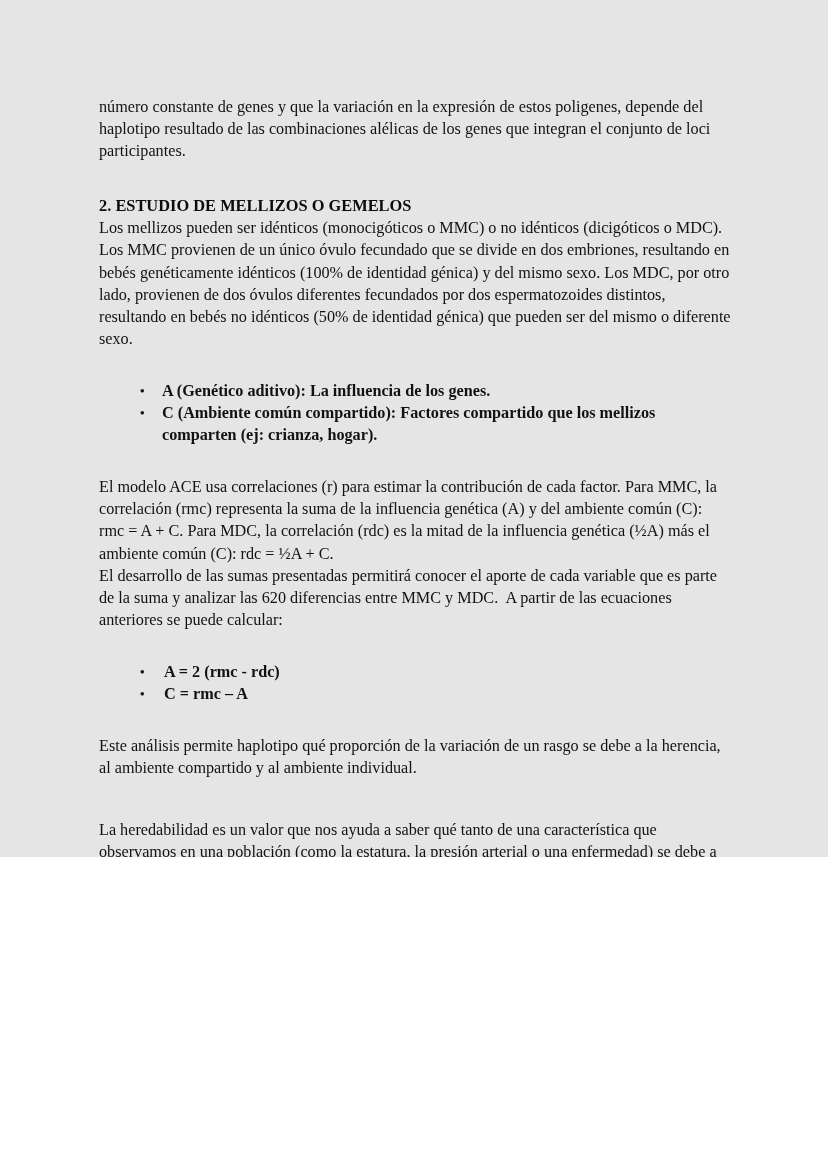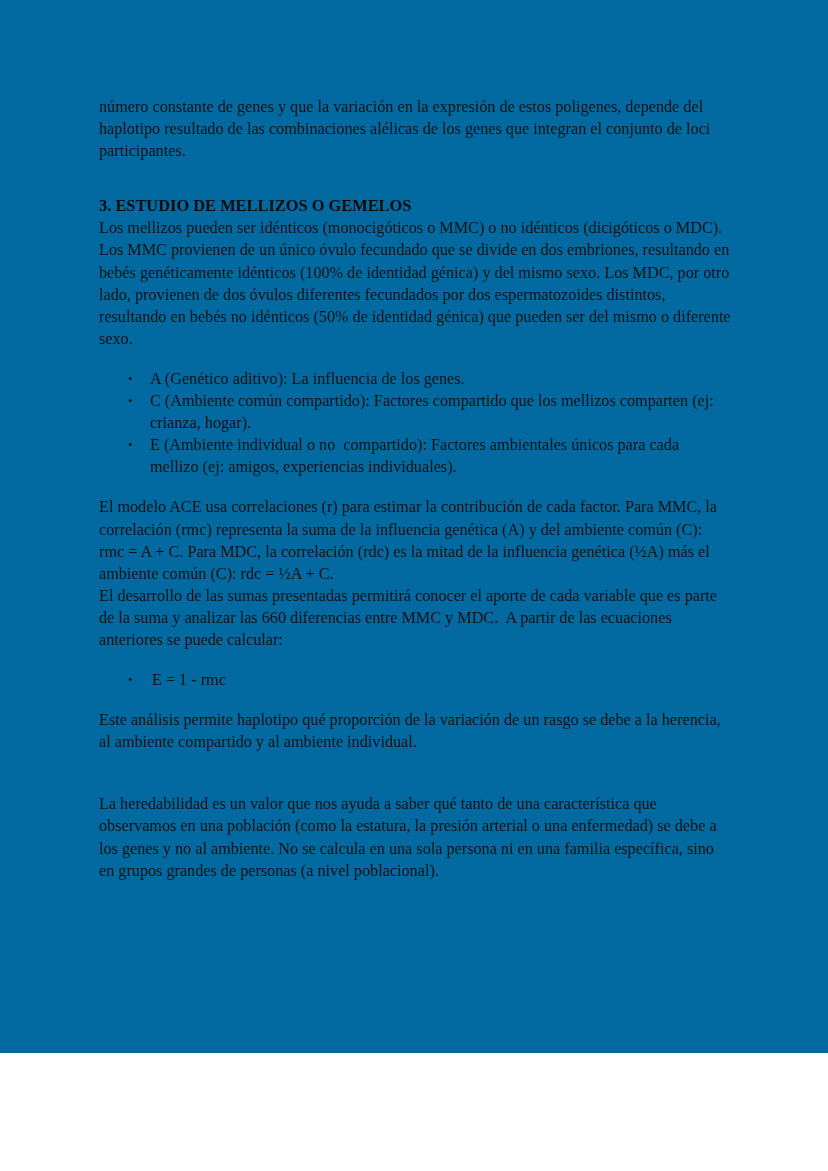--- a/index.html
+++ b/index.html
@@ -13,22 +13,22 @@
     position: relative;
     font-family: "Liberation Serif", "DejaVu Serif", serif;
     color: #000000;
     -webkit-font-smoothing: antialiased;
   }
   .page {
     position: absolute;
     left: 0;
     top: 0;
     width: 828px;
-    height: 1053px;
-    background: #0369a1;
+    height: 857px;
+    background: #e5e5e5;
     overflow: hidden;
   }
   .content {
     position: absolute;
     left: 99px;
     top: 96px;
     width: 632px;
   }
   .para {
     font-size: 16.2px;
@@ -51,23 +51,24 @@
   .spacer-half {
     height: 11px;
   }
   .spacer-block {
     height: 18px;
   }
   .spacer-large {
     height: 40px;
   }
   ul.bullets {
-    margin: 0;
+    margin: 12px;
     padding: 0;
     list-style: none;
+    font-weight: bold;
   }
   ul.bullets li {
     position: relative;
     font-size: 16.2px;
     line-height: 22.1px;
     padding-left: 51px;
     color: #121212;
     white-space: pre-wrap;
   }
   ul.bullets li::before {
@@ -90,43 +91,43 @@
 <body>
 
 <div class="page">
   <div class="content">
 
     <p class="para">número constante de genes y que la variación en la expresión de estos poligenes, depende del haplotipo resultado de las combinaciones alélicas de los genes que integran el conjunto de loci participantes.</p>
 
     <div class="spacer-section"></div>
     <div class="spacer-half"></div>
 
-    <h2 class="heading">3. ESTUDIO DE MELLIZOS O GEMELOS</h2>
+    <h2 class="heading">2. ESTUDIO DE MELLIZOS O GEMELOS</h2>
 
     <p class="para">Los mellizos pueden ser idénticos (monocigóticos o MMC) o no idénticos (dicigóticos o MDC). Los MMC provienen de un único óvulo fecundado que se divide en dos embriones, resultando en bebés genéticamente idénticos (100% de identidad génica) y del mismo sexo. Los MDC, por otro lado, provienen de dos óvulos diferentes fecundados por dos espermatozoides distintos, resultando en bebés no idénticos (50% de identidad génica) que pueden ser del mismo o diferente sexo.</p>
 
 
     <div class="spacer-block"></div>
 
     <ul class="bullets">
       <li>A (Genético aditivo): La influencia de los genes.</li>
       <li>C (Ambiente común compartido): Factores compartido que los mellizos comparten (ej: crianza, hogar).</li>
-      <li>E (Ambiente individual o no  compartido): Factores ambientales únicos para cada mellizo (ej: amigos, experiencias individuales).</li>
     </ul>
 
     <div class="spacer-block"></div>
 
     <p class="para">El modelo ACE usa correlaciones (r) para estimar la contribución de cada factor. Para MMC, la correlación (rmc) representa la suma de la influencia genética (A) y del ambiente común (C): rmc = A + C. Para MDC, la correlación (rdc) es la mitad de la influencia genética (½A) más el ambiente común (C): rdc = ½A + C.</p>
 
-    <p class="para">El desarrollo de las sumas presentadas permitirá conocer el aporte de cada variable que es parte de la suma y analizar las 660 diferencias entre MMC y MDC.  A partir de las ecuaciones anteriores se puede calcular:</p>
+    <p class="para">El desarrollo de las sumas presentadas permitirá conocer el aporte de cada variable que es parte de la suma y analizar las 620 diferencias entre MMC y MDC.  A partir de las ecuaciones anteriores se puede calcular:</p>
 
     <div class="spacer-block"></div>
 
     <ul class="bullets eqs">
-      <li>E = 1 - rmc</li>
+      <li>A = 2 (rmc - rdc)</li>
+      <li>C = rmc – A</li>
     </ul>
 
     <div class="spacer-block"></div>
 
     <p class="para">Este análisis permite haplotipo qué proporción de la variación de un rasgo se debe a la herencia, al ambiente compartido y al ambiente individual.</p>
 
     <div class="spacer-large"></div>
 
 
     <p class="para">La heredabilidad es un valor que nos ayuda a saber qué tanto de una característica que observamos en una población (como la estatura, la presión arterial o una enfermedad) se debe a los genes y no al ambiente. No se calcula en una sola persona ni en una familia específica, sino en grupos grandes de personas (a nivel poblacional).</p>

